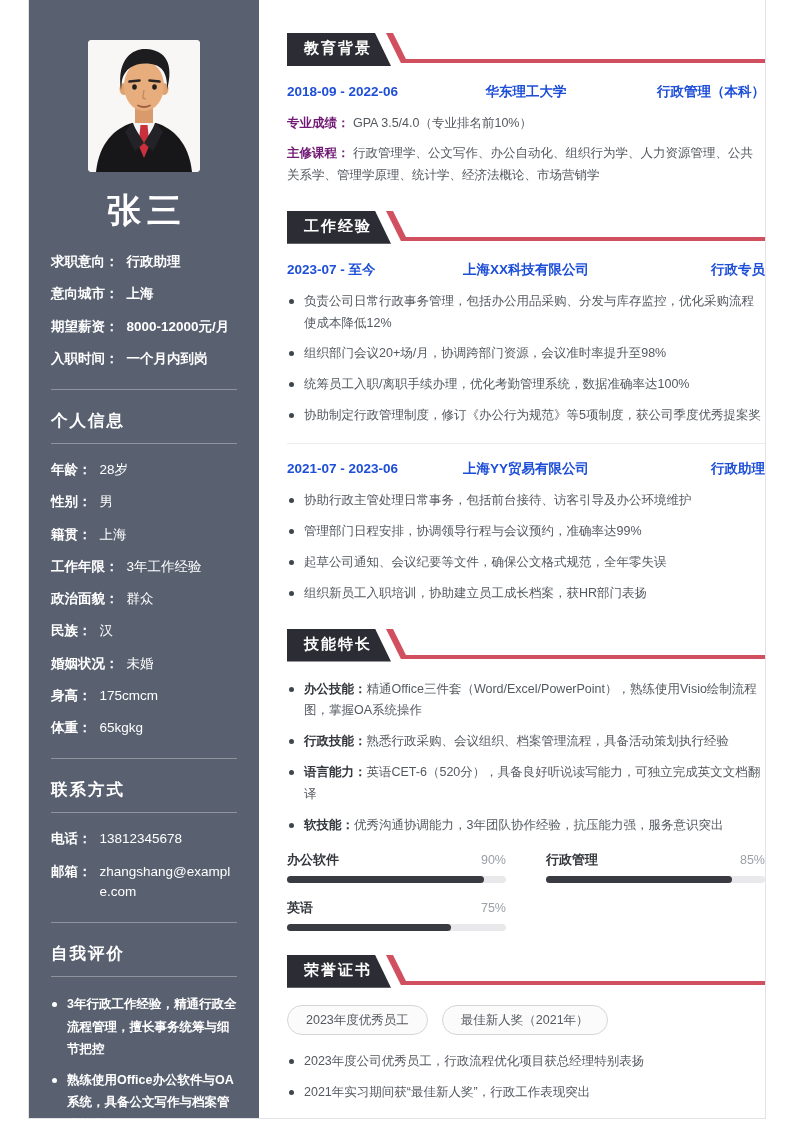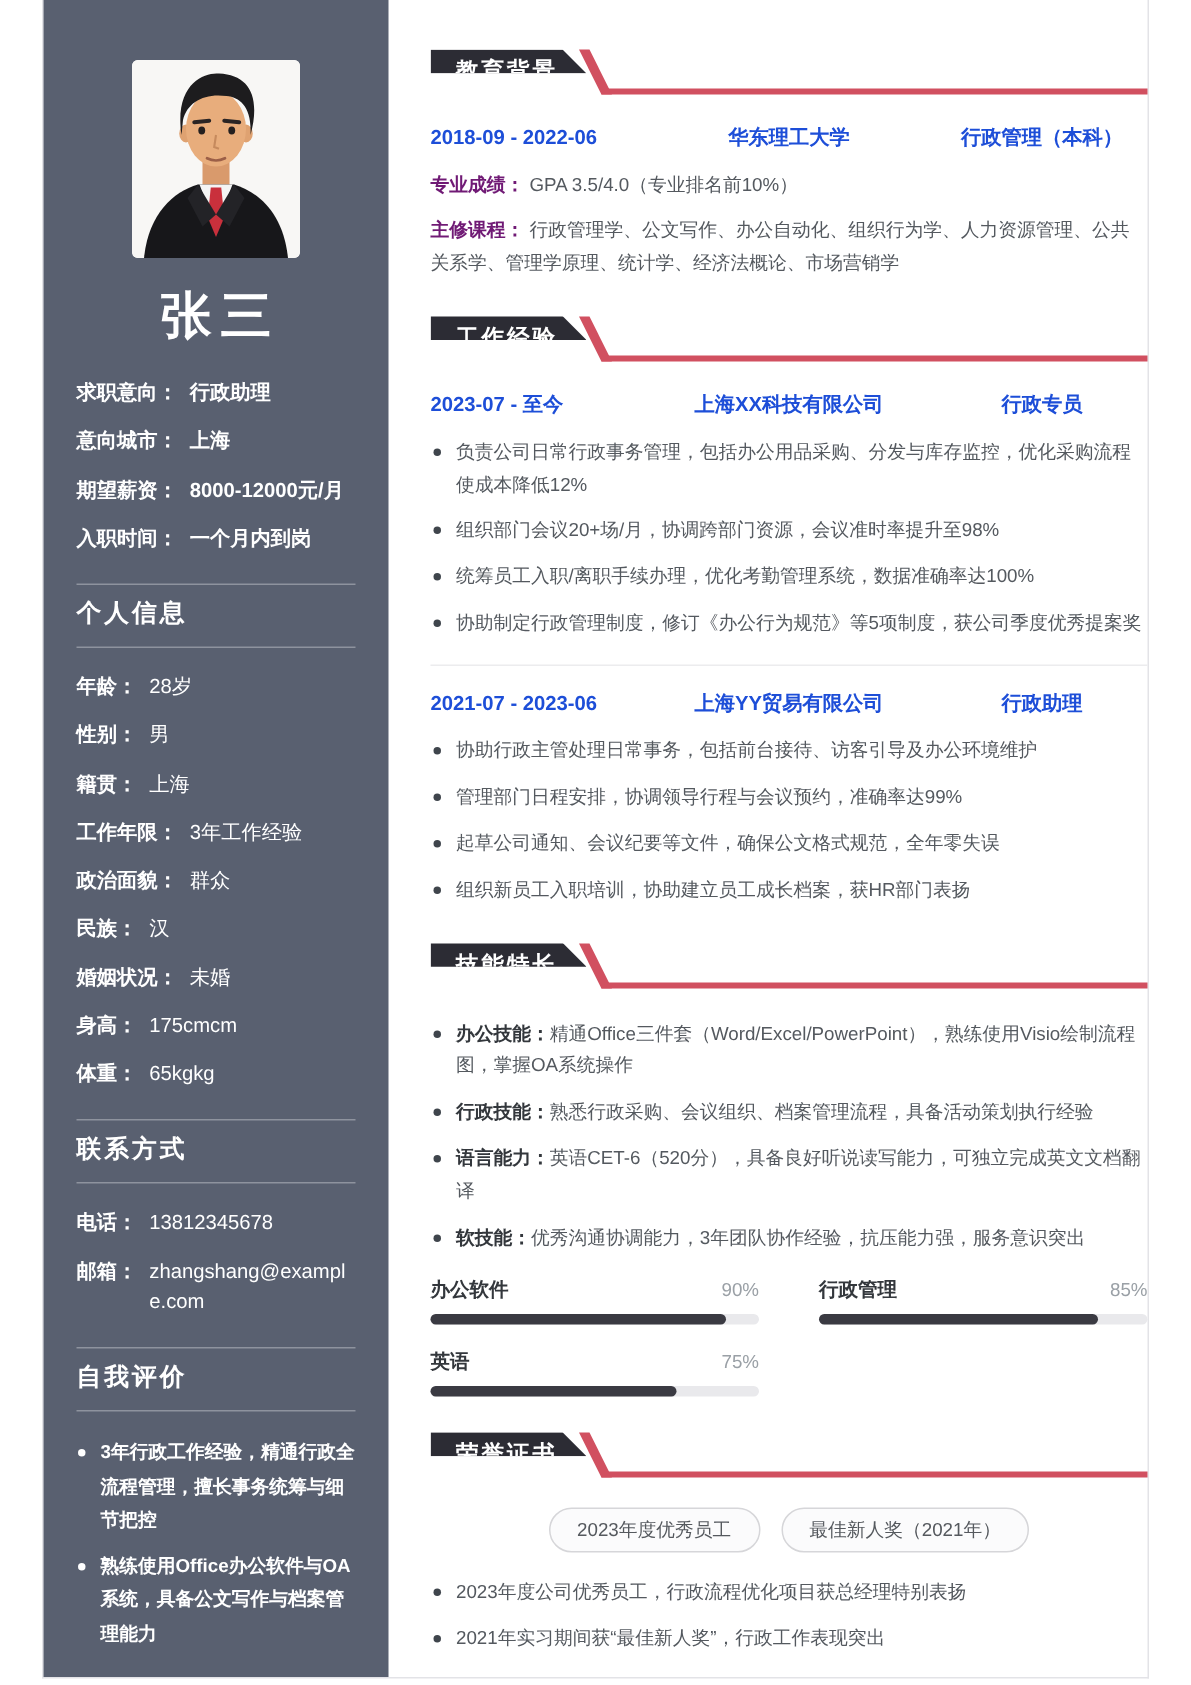--- a/index.html
+++ b/index.html
@@ -16,48 +16,48 @@
     padding:40px 22px 20px 22px; }
   .photo-wrap { width:112px; height:132px; margin:0 auto; background:#f8f7f5;
     border-radius:4px; overflow:hidden; }
   .photo-wrap svg { display:block; width:100%; height:100%; }
   .side-name { text-align:center; font-size:34px; font-weight:bold;
     letter-spacing:6px; text-indent:6px; margin:16px 0 18px 0; }
   .srow { display:flex; font-size:13.5px; line-height:1.5; margin-bottom:12px; }
   .srow .lab { font-weight:bold; white-space:nowrap; margin-right:8px; }
   .srow .val { word-break:break-all; }
   .intro .srow .val { font-weight:bold; }
-  .sb-section { border-top:1px solid rgba(255,255,255,.32); margin-top:20px; padding-top:8px; }
+  .sb-section { border-top:1px solid rgba(255,255,255,.32); margin-top:20px; padding-top:20px; }
   .sb-title { font-size:16.5px; font-weight:bold; letter-spacing:2px;
     border-bottom:1px solid rgba(255,255,255,.32); padding-bottom:11px; margin-bottom:16px; }
   .sb-bullets { list-style:none; }
   .sb-bullets li { position:relative; padding-left:16px; font-size:12.5px;
     line-height:1.8; font-weight:bold; margin-bottom:8px; }
   .sb-bullets li::before { content:""; position:absolute; left:1px; top:9px;
     width:5px; height:5px; border-radius:50%; background:#fff; }
 
   
   .main { flex:1; padding:33px 0 0 28px; color:#54595f; }
   .section { margin-bottom:24px; }
 
   .sec-header { position:relative; height:30px; margin-bottom:20px; }
-  .sec-flag { position:absolute; left:0; top:0; height:16px; width:104px;
+  .sec-flag { position:absolute; left:0; top:0; height:33px; width:104px;
     background:#2c2c34; color:#fff; font-size:15px; font-weight:bold;
     letter-spacing:2px; line-height:30px; padding-left:17px;
     clip-path:polygon(0 0, calc(100% - 16px) 0, 100% 100%, 0 100%); }
   .sec-diag { position:absolute; left:99px; top:0; width:7px; height:30px;
     background:#d15060; transform:skewX(26.5deg); transform-origin:top left; }
   .sec-line { position:absolute; left:114px; right:0; bottom:0; height:4px;
     background:#d15060; }
 
   .meta-row { display:flex; align-items:baseline; font-size:13.5px; font-weight:bold;
     color:#1d4ed8; margin-bottom:12px; }
   .meta-row .m-left  { flex:1; text-align:left; white-space:nowrap; }
   .meta-row .m-mid   { flex:1.4; text-align:center; white-space:nowrap; }
-  .meta-row .m-right { flex:1; text-align:center; white-space:nowrap; }
+  .meta-row .m-right { flex:1; text-align:right; white-space:nowrap; }
 
   .detail-line { font-size:12.5px; line-height:1.75; margin-bottom:8px; color:#54595f; }
   .detail-line .dlab { font-weight:bold; color:#701a75; }
 
   .bullets { list-style:none; }
   .bullets li { position:relative; padding-left:17px; font-size:12.5px;
     line-height:1.75; margin-bottom:9px; color:#54595f; }
   .bullets li::before { content:""; position:absolute; left:2px; top:8px;
     width:5px; height:5px; border-radius:50%; background:#3f454c; }
   .bullets .blab { font-weight:bold; color:#33373c; }
@@ -66,21 +66,21 @@
 
   .bars-grid { display:grid; grid-template-columns:1fr 1fr; column-gap:40px;
     row-gap:16px; margin-top:14px; }
   .bar-block .bar-head { display:flex; justify-content:space-between;
     align-items:baseline; margin-bottom:7px; }
   .bar-block .bar-name { font-size:13px; font-weight:bold; color:#33373c; }
   .bar-block .bar-pct  { font-size:12.5px; color:#9aa0a6; }
   .bar-track { width:100%; height:7px; background:#e9e9ec; border-radius:4px; }
   .bar-fill  { height:7px; background:#3a3a42; border-radius:4px; }
 
-  .badges { display:flex; gap:14px; margin-bottom:16px;justify-content:center; }
+  .badges { display:flex; gap:14px; margin-bottom:16px; }
   .badge { display:inline-block; border:1px solid #d6d6d9; background:#fbfbfc;
     color:#55595e; font-size:12.5px; line-height:1; padding:8px 18px;
     border-radius:15px; }
 </style>
 </head>
 <body>
 
 <div class="page">
 
   <aside class="sidebar">

